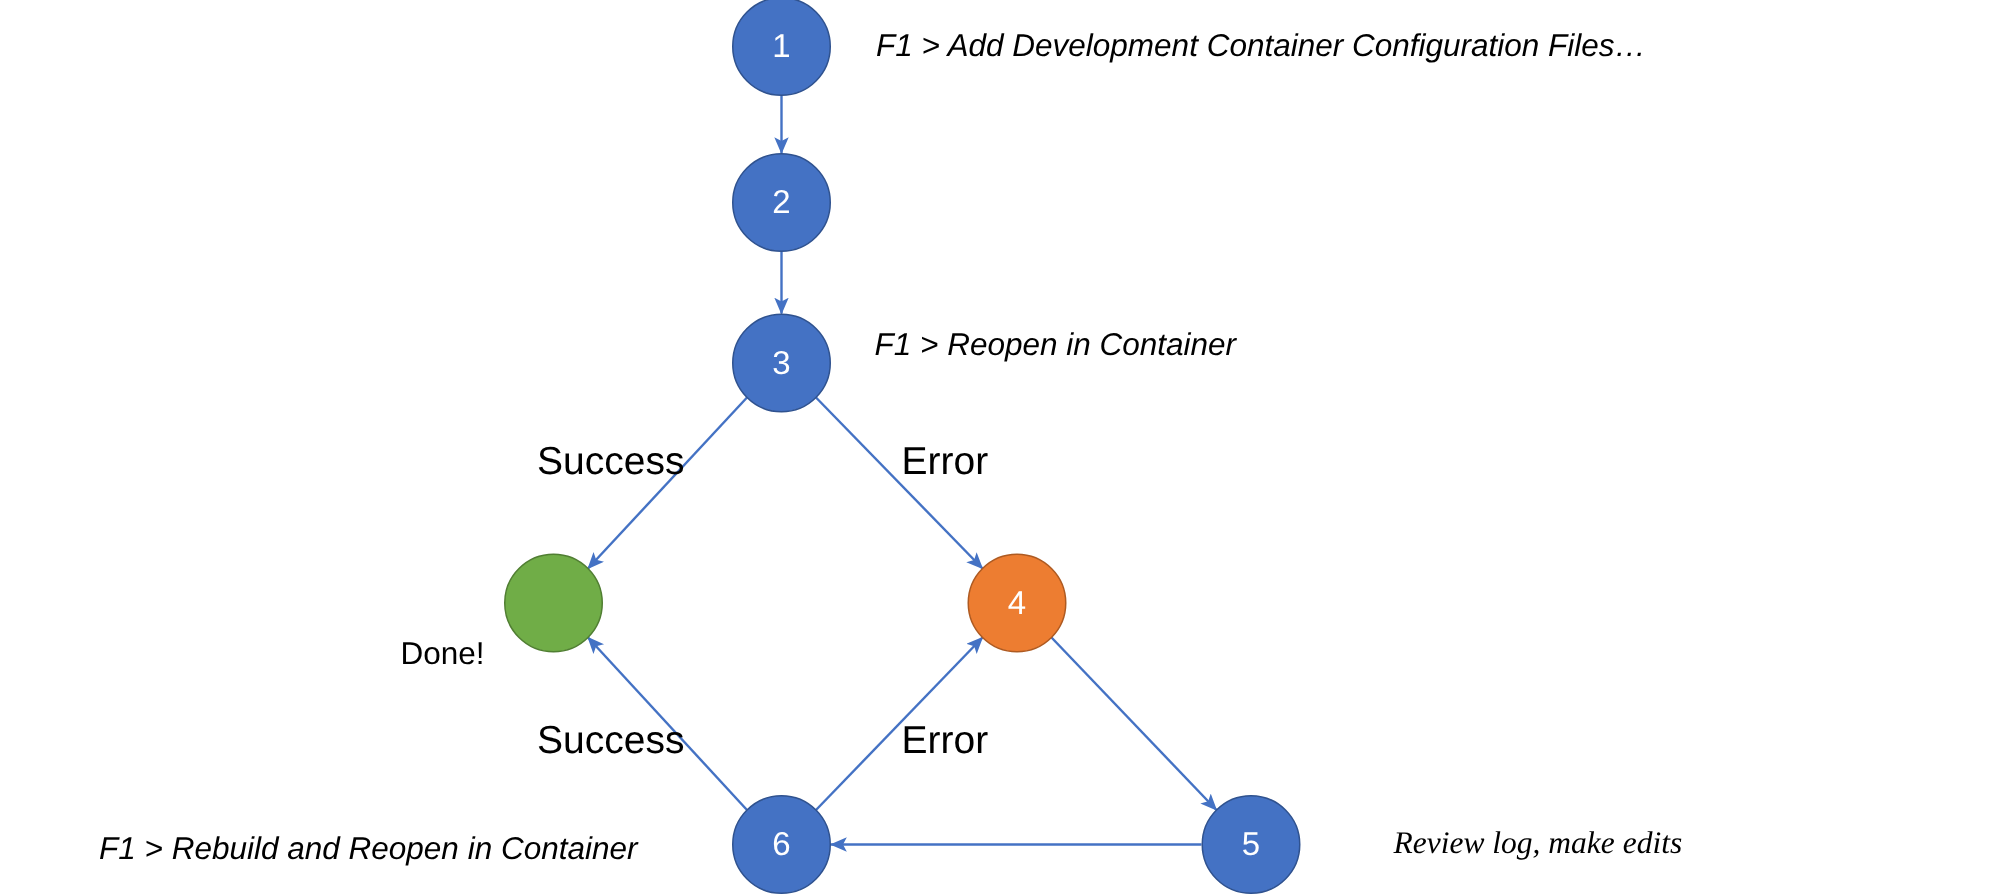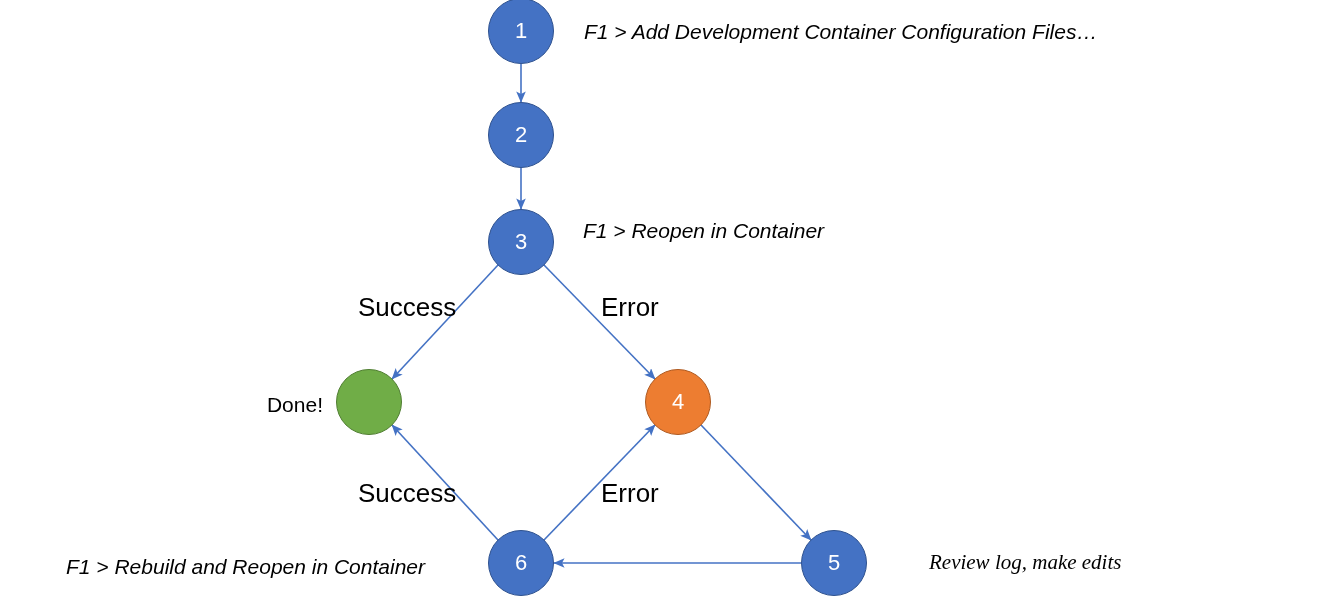--- a/index.html
+++ b/index.html
@@ -59,20 +59,21 @@
   }
   .lbl-branch {
     font-size: 26px;
     font-weight: normal;
     font-style: normal;
   }
   .lbl-done {
     font-size: 21px;
     font-weight: 400;
     font-style: normal;
+    margin-top: 32px;
   }
   .anchor-right { transform: translate(-100%, -50%); }
   .anchor-left  { transform: translate(0, -50%); }
 </style>
 </head>
 <body>
 
 <div id="canvas">
 
   <svg id="edges" viewBox="0 0 1328 597" xmlns="http://www.w3.org/2000/svg">

